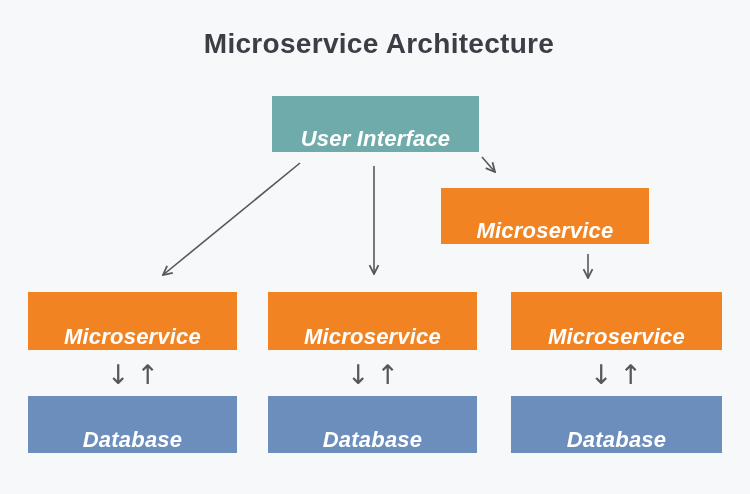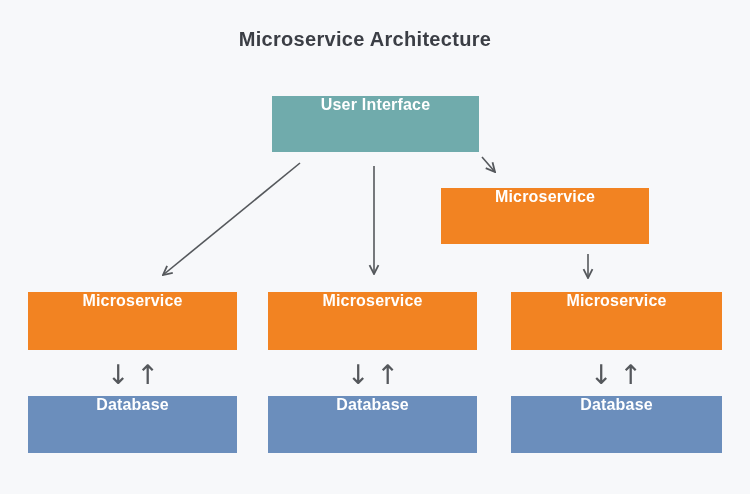--- a/index.html
+++ b/index.html
@@ -18,36 +18,37 @@
     background: var(--background);
     overflow: hidden;
   }
   .diagram {
     position: relative;
     width: 750px; height: 494px;
     background: var(--background);
   }
   .title {
     position: absolute;
-    left: 0; top: 28px; width: 730px;
+    left: 14px; top: 28px; width: 730px;
     text-align: center;
-    font-size: 20px;
+    font-size: 28px;
     font-weight: 700;
     letter-spacing: 0.3px;
     color: var(--title-text);
   }
   .node {
     position: absolute;
     display: flex;
-    align-items: flex-start;
+    align-items: flex-end;
     justify-content: center;
     color: var(--box-text);
-    font-size: 16px;
+    font-size: 22px;
     font-weight: 700;
     letter-spacing: 0.2px;
+    font-style: italic;
   }
   .node.ui   { background: var(--user-interface); }
   .node.ms   { background: var(--microservice); }
   .node.db   { background: var(--database); }
 
   .node-ui        { left: 272px; top: 96px;  width: 207px; height: 56px; }
   .node-ms-top    { left: 441px; top: 188px; width: 208px; height: 56px; }
   .node-ms-left   { left: 28px;  top: 292px; width: 209px; height: 58px; }
   .node-ms-mid    { left: 268px; top: 292px; width: 209px; height: 58px; }
   .node-ms-right  { left: 511px; top: 292px; width: 211px; height: 58px; }

